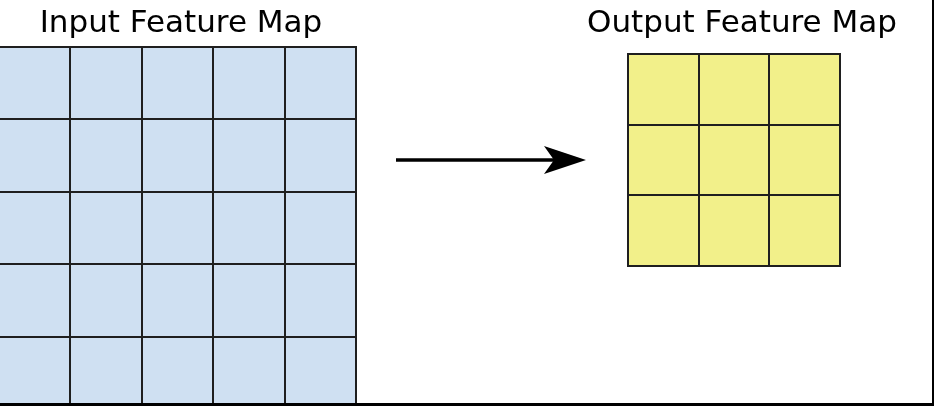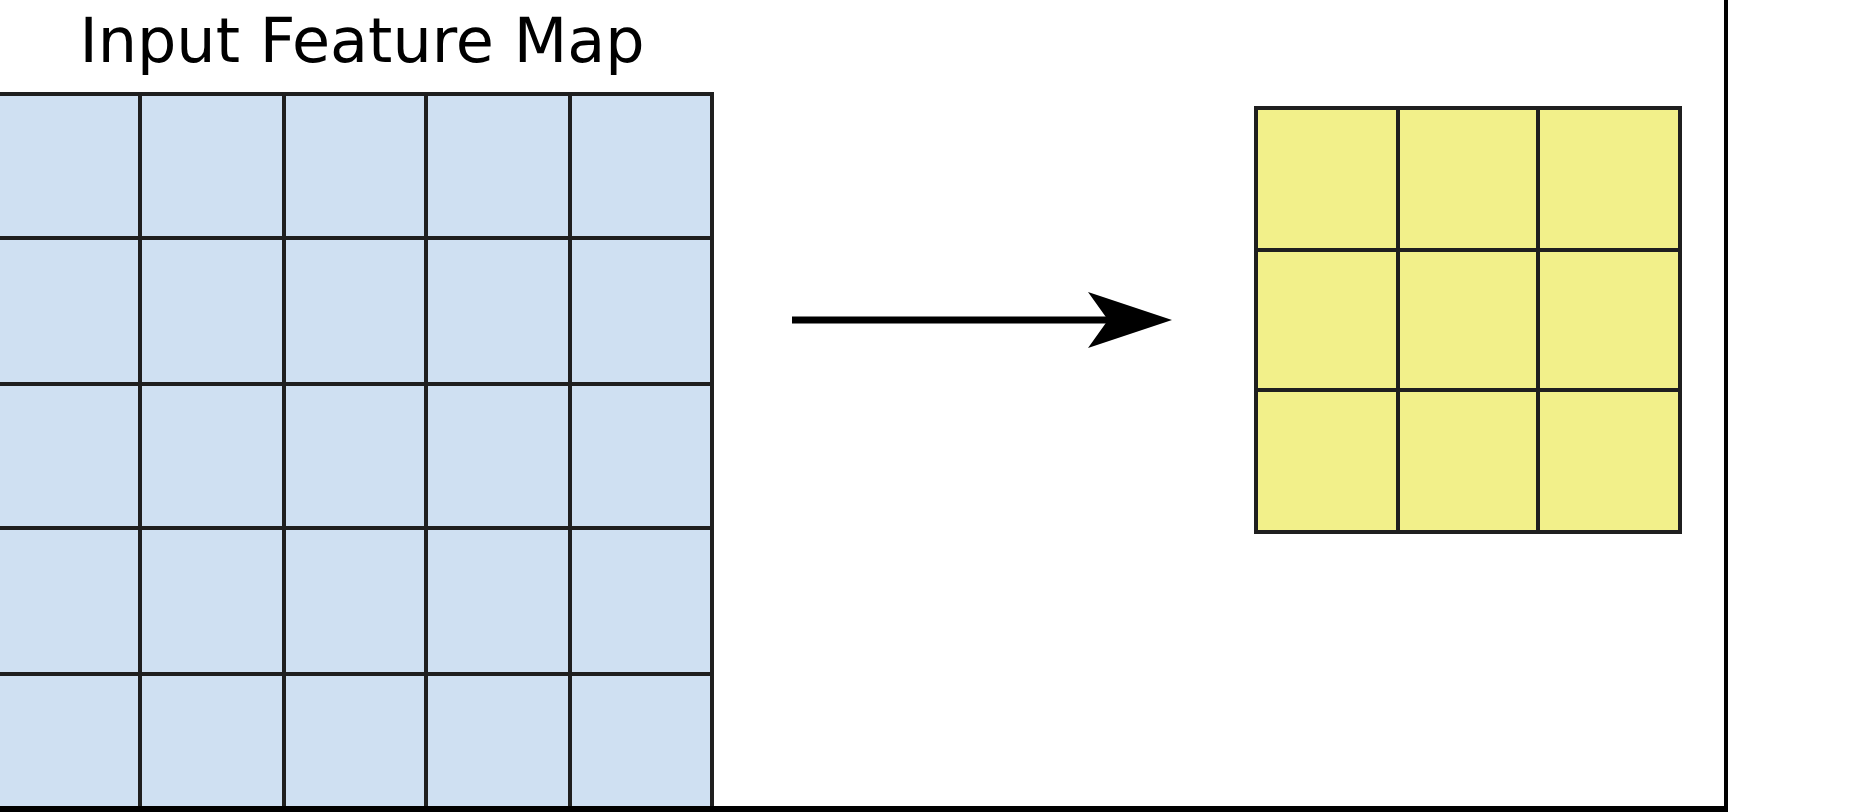--- a/index.html
+++ b/index.html
@@ -2,21 +2,21 @@
 <html><head>
 <meta charset="utf-8">
 <style>
   html, body {
     margin: 0;
     padding: 0;
     background: #ffffff;
   }
   .figure {
     position: relative;
-    width: 864px;
+    width: 934px;
     height: 406px;
     box-sizing: border-box;
     border-right: 2px solid #000;
     border-bottom: 3px solid #000;
     overflow: hidden;
     font-family: "DejaVu Sans", "Liberation Sans", sans-serif;
     padding-left: 24px;
   }
   .title {
     position: absolute;
@@ -55,20 +55,21 @@
     top: 143px;
   }
 </style>
 </head>
 <body>
 
 <div class="figure" style="background: rgb(255, 255, 255); border-color: rgb(0, 0, 0);">
 
   <div class="title input-title">Input Feature Map</div>
 
+  <div class="title output-title">Output Feature Map</div>
 
   <div class="grid input-grid" style="grid-template-columns: repeat(5, 1fr); grid-template-rows: repeat(5, 1fr); background: rgb(31, 31, 31); border-color: rgb(31, 31, 31);">
       <div class="cell" style="background: rgb(207, 224, 242);"></div>
       <div class="cell" style="background: rgb(207, 224, 242);"></div>
       <div class="cell" style="background: rgb(207, 224, 242);"></div>
       <div class="cell" style="background: rgb(207, 224, 242);"></div>
       <div class="cell" style="background: rgb(207, 224, 242);"></div>
       <div class="cell" style="background: rgb(207, 224, 242);"></div>
       <div class="cell" style="background: rgb(207, 224, 242);"></div>
       <div class="cell" style="background: rgb(207, 224, 242);"></div>

